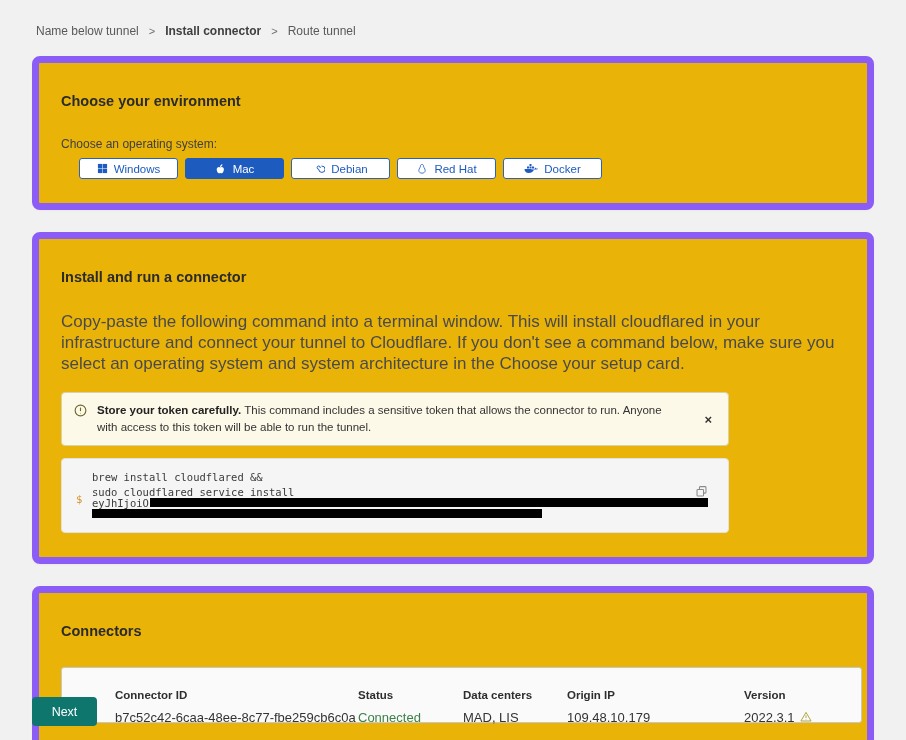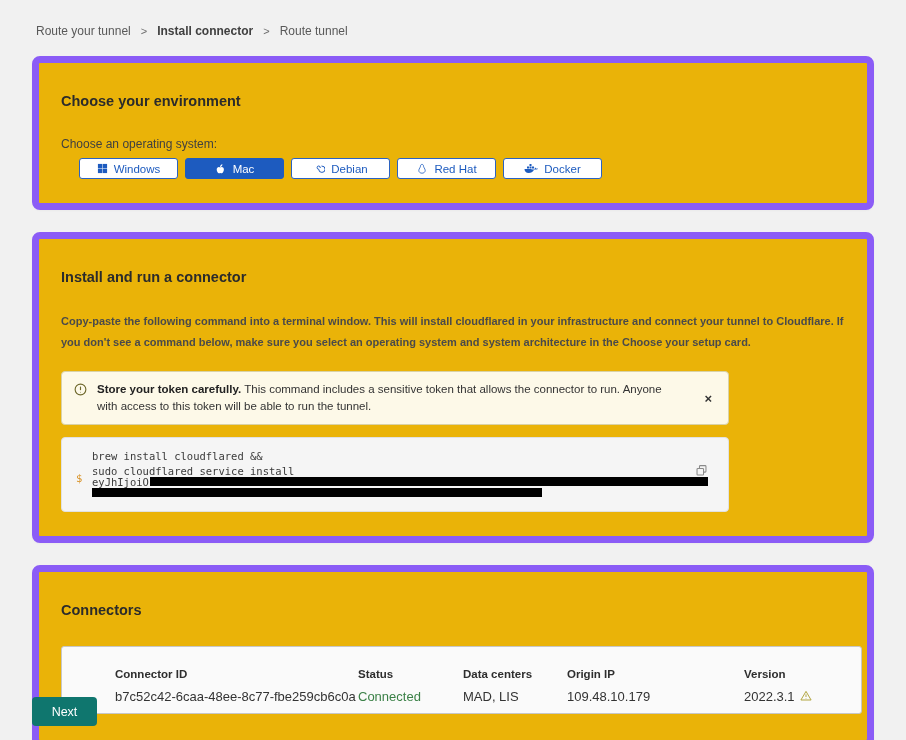--- a/index.html
+++ b/index.html
@@ -37,22 +37,22 @@
     border: 1px solid #2b62c1; background: #ffffff; color: #1d5bbf;
     display: flex; align-items: center; justify-content: center; gap: 6px;
     font-family: "Liberation Sans", sans-serif;
     font-size: 11.5px; cursor: pointer; padding: 0;
   }
   .os-btn.selected { background: #1d5bbf; border-color: #1d5bbf; color: #ffffff; }
   .os-btn svg { display: block; }
 
   
   .card-desc {
-    font-size: 11px; color: #4a4a4a; line-height: 21px;
-    margin-top: 26px; max-width: 800px; font-weight: bold;
+    font-size: 17px; color: #4a4a4a; line-height: 21px;
+    margin-top: 26px; max-width: 800px;
   }
   .warning-banner {
     width: 668px; margin-top: 18px;
     background: #fdf9e8; border: 1px solid #d9d2a6; border-radius: 4px;
     display: flex; align-items: flex-start; gap: 10px;
     padding: 9px 12px 9px 12px; font-size: 11.5px; line-height: 17px; color: #333;
   }
   .warning-banner .w-icon { flex: 0 0 auto; margin-top: 2px; }
   .warning-banner .w-text { flex: 1 1 auto; padding-right: 18px; }
   .warning-banner .w-text b { color: #222; }
@@ -78,21 +78,21 @@
   .redact-bar.bar1 { width: 558px; margin-left: 1px; }
   .redact-bar.bar2 { width: 450px; margin-top: 1px; }
   .copy-btn {
     position: absolute; top: 26px; right: 20px;
     background: none; border: none; cursor: pointer; padding: 0; color: #8a8a8a;
   }
 
   
   .connectors-card { padding-bottom: 26px; }
   .conn-table {
-    margin-top: 28px; width: 801px; height: 68px;
+    margin-top: 28px; width: 801px; height: 56px;
     background: #fafafa; border: 1px solid #c7c7c7; border-radius: 3px;
     padding: 21px 16px 0 53px;
   }
   .conn-row { display: grid; grid-template-columns: 243px 105px 104px 177px 1fr; }
   .conn-row.head { font-size: 11.5px; font-weight: 700; color: #2e2e2e; margin-bottom: 9px; }
   .conn-row.data { font-size: 13px; color: #333; }
   .status-connected { color: #3b8147; }
   .version-cell { display: flex; align-items: center; gap: 5px; }
 
   
@@ -100,21 +100,21 @@
     position: absolute; left: 32px; top: 697px;
     width: 65px; height: 29px; border-radius: 4px; border: none;
     background: #0f766e; color: #ffffff; font-size: 12.5px;
     font-family: "Liberation Sans", sans-serif; cursor: pointer;
   }
 </style>
 </head>
 <body>
 
 <nav class="breadcrumb">
-  <span class="crumb">Route your tunnel</span>
+  <span class="crumb">Name below tunnel</span>
   <span class="sep">&gt;</span>
   <span class="crumb active">Install connector</span>
   <span class="sep">&gt;</span>
   <span class="crumb">Route tunnel</span>
 </nav>
 
 <main class="page">
 
   <section class="card">
     <h2 class="card-title">Choose your environment</h2>

